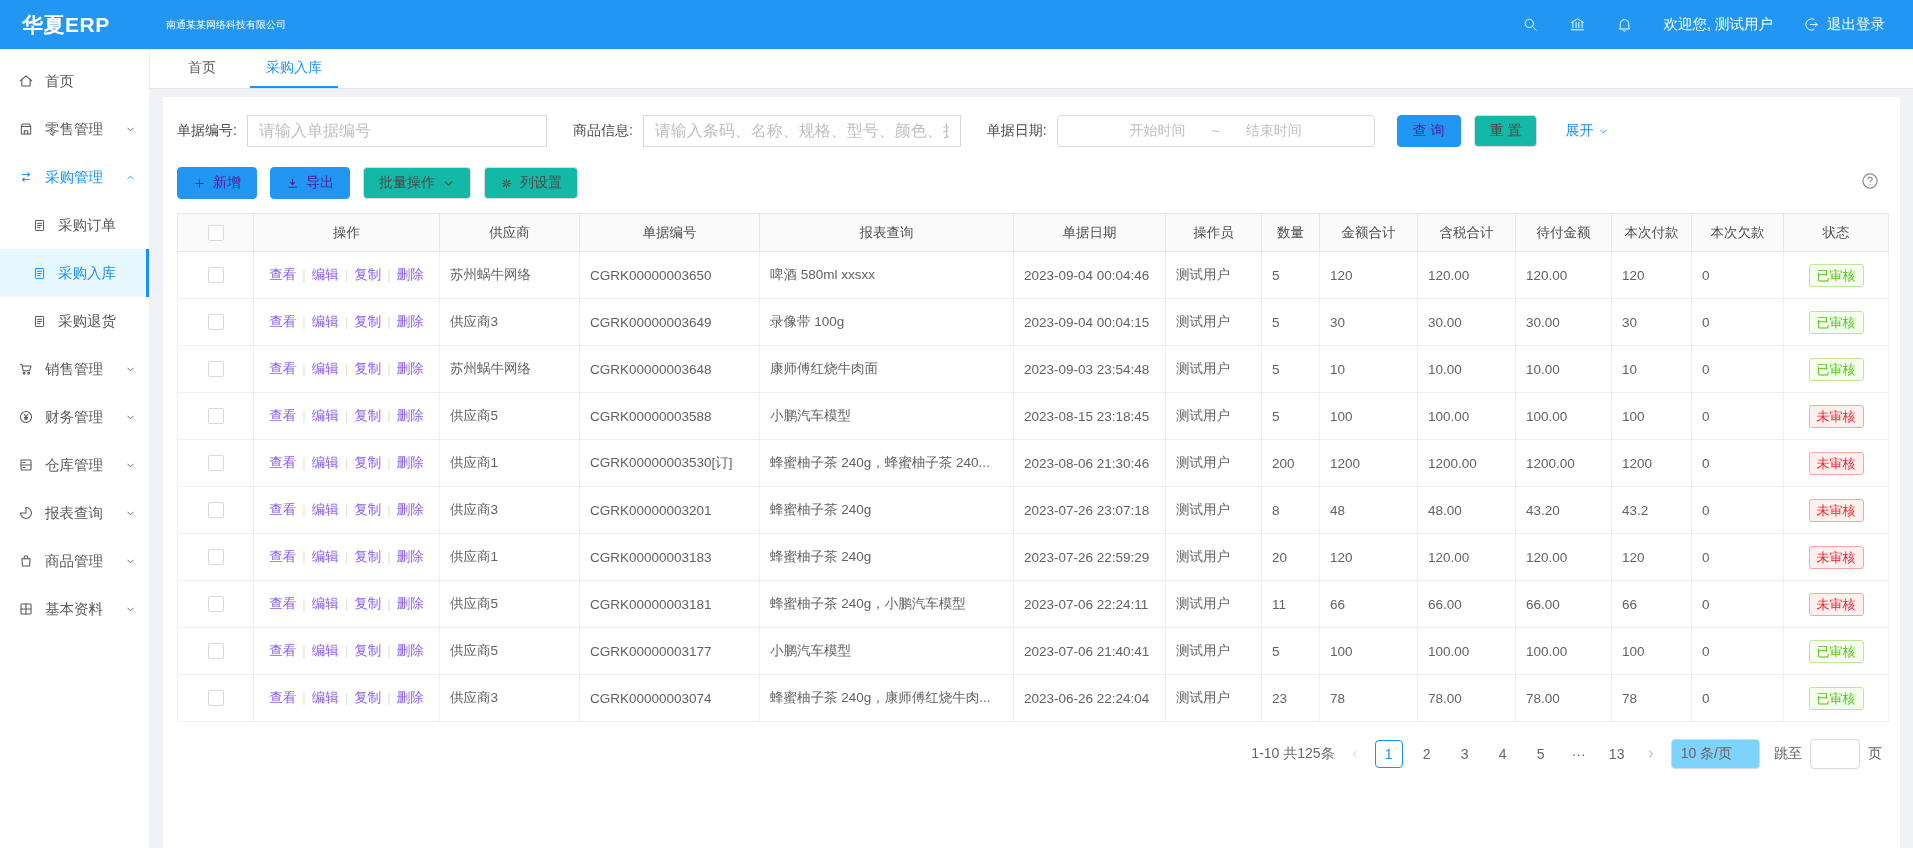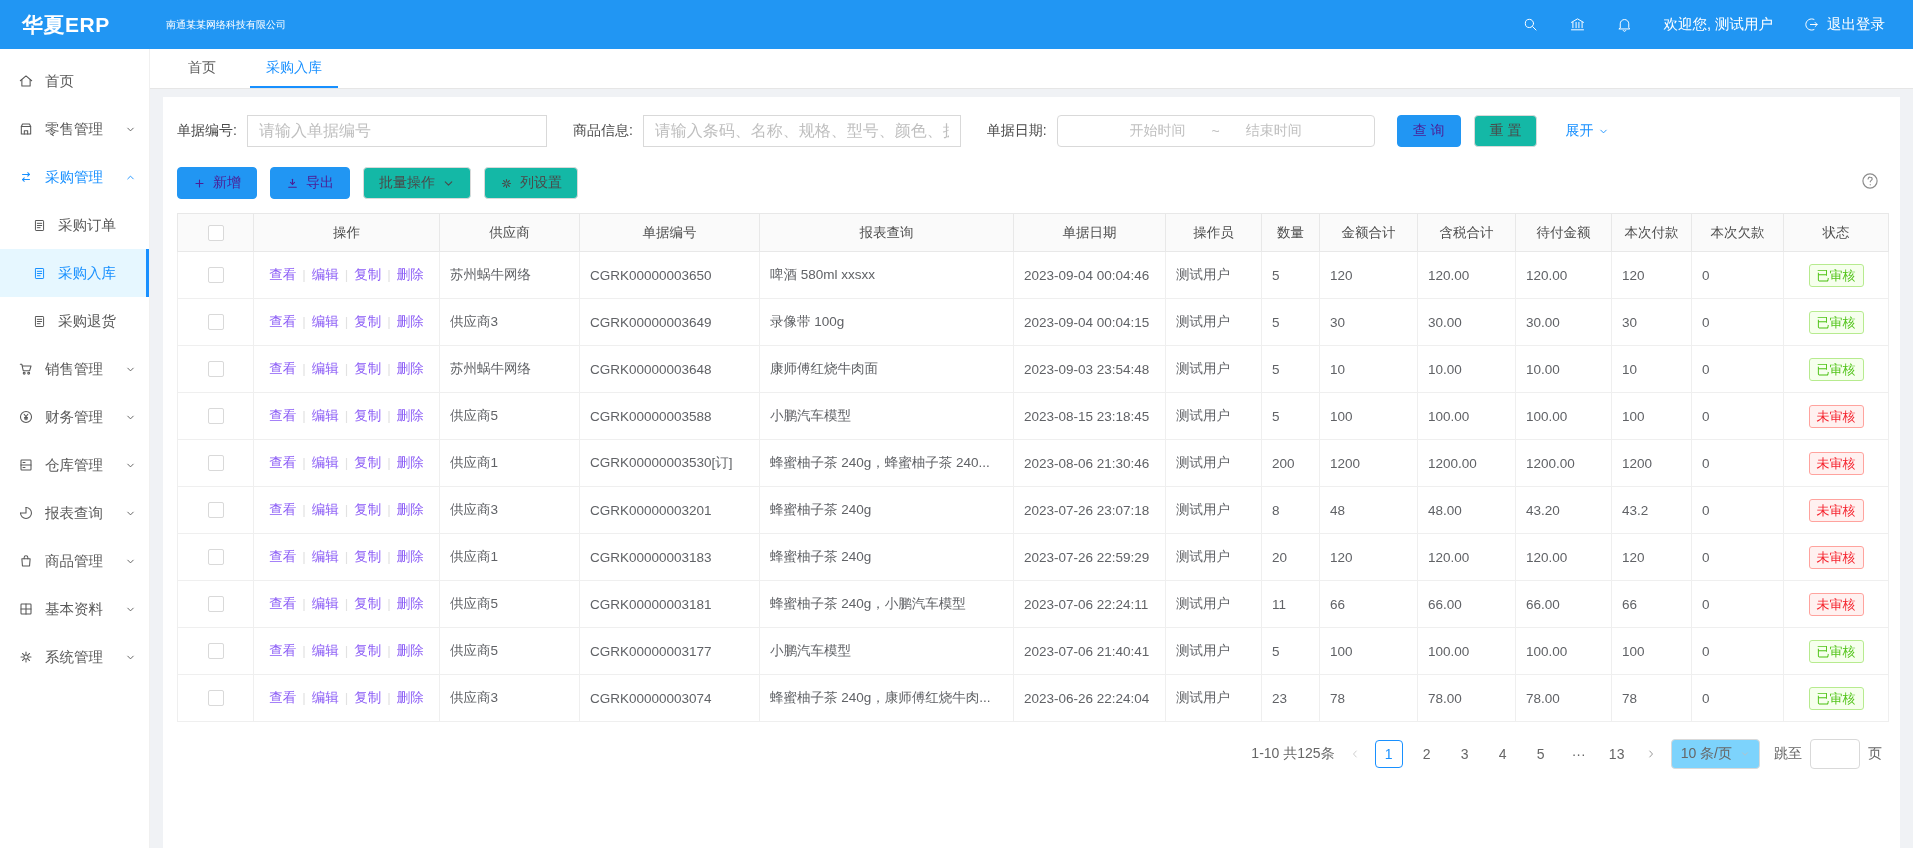--- a/index.html
+++ b/index.html
@@ -262,34 +262,20 @@
       </span>
     </div>
     <div class="side-item">
       <span class="icon mi">
         <svg viewBox="0 0 24 24">
           <rect x="4.5" y="4.5" width="15" height="15" rx="1"></rect>
           <path d="M12 4.5v15M4.5 12h15"></path>
         </svg>
       </span>
       <span class="side-label">基本资料</span>
-      <span class="icon chev">
-        <svg viewBox="0 0 24 24">
-          <path d="m6 9 6 6 6-6"></path>
-        </svg>
-      </span>
-    </div>
-    <div class="side-item">
-      <span class="icon mi">
-        <svg viewBox="0 0 24 24">
-          <circle cx="12" cy="12" r="3.2"></circle>
-          <path d="M12 4.5v2.2M12 17.3v2.2M4.5 12h2.2M17.3 12h2.2M6.7 6.7l1.6 1.6M15.7 15.7l1.6 1.6M17.3 6.7l-1.6 1.6M8.3 15.7l-1.6 1.6"></path>
-        </svg>
-      </span>
-      <span class="side-label">系统管理</span>
       <span class="icon chev">
         <svg viewBox="0 0 24 24">
           <path d="m6 9 6 6 6-6"></path>
         </svg>
       </span>
     </div>
   </div>
 
 <div class="main">
   <div class="tabbar">

